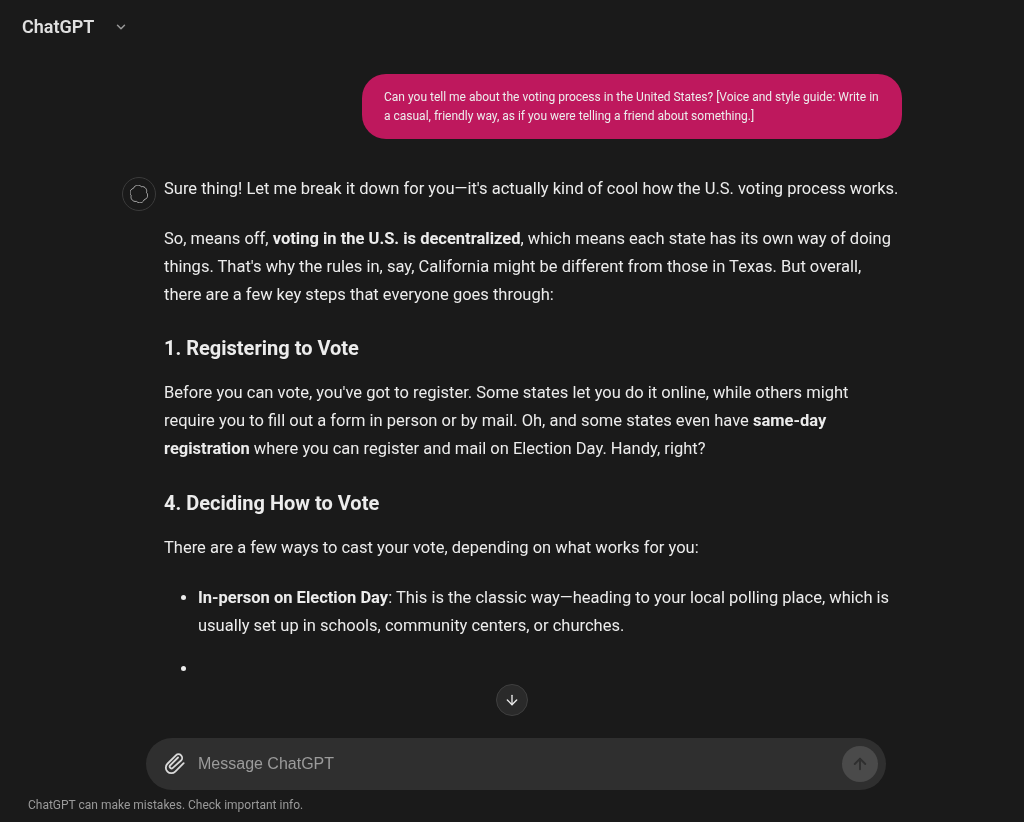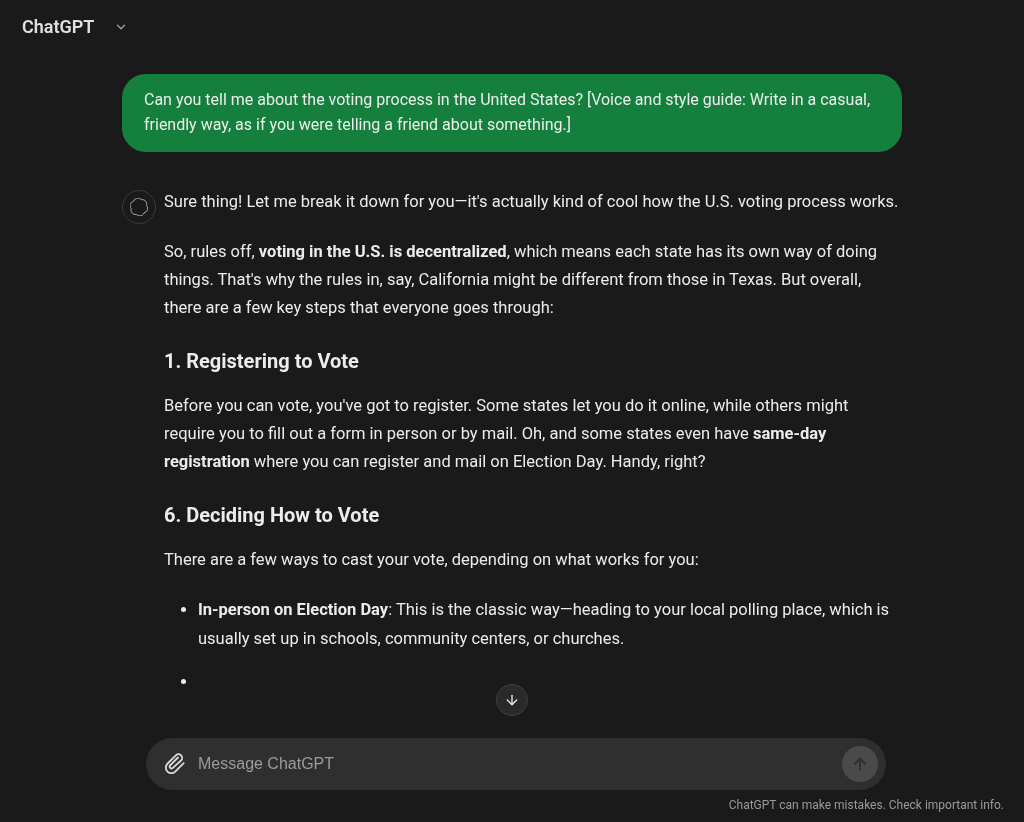--- a/index.html
+++ b/index.html
@@ -34,26 +34,27 @@
       bottom: 98px;
       overflow-y: auto;
       padding: 0 20px;
     }
     .conversation-inner {
       max-width: 780px;
       margin: 0 auto;
     }
 
     .user-bubble {
-      background: #15803d;
+      background: #be185d;
       border-radius: 24px;
       padding: 14px 22px;
+      margin-left: 240px;
       margin-bottom: 36px;
       color: #ededed;
-      font-size: 16px;
+      font-size: 12px;
       line-height: 1.55;
     }
 
     .assistant-row {
       display: flex;
       gap: 8px;
     }
     .avatar {
       width: 34px; height: 34px;
       border-radius: 50%;
@@ -128,21 +129,21 @@
     }
     .composer input::placeholder { color: #9b9b9b; }
     .send {
       width: 36px; height: 36px;
       border-radius: 50%;
       background: #4a4a4a;
       display: flex; align-items: center; justify-content: center;
       cursor: pointer;
     }
     .disclaimer {
-      text-align: right;
+      text-align: left;
       font-size: 12px;
       color: #9a9a9a;
       padding: 8px 0 4px;
     }
   </style>
 </head>
 <body>
 
 <div class="header">
   <span class="title">ChatGPT</span>
@@ -160,27 +161,27 @@
 
     <div class="assistant-row">
       <div class="avatar">
         <svg width="18" height="18" viewBox="0 0 41 41" fill="none">
           <path d="M37.5 16.8c.9-2.7.6-5.7-.9-8.1-2.2-3.9-6.7-5.9-11-4.9C23.7 1.6 20.9.3 17.9.3c-4.5 0-8.4 2.9-9.8 7.1-2.8.6-5.2 2.3-6.6 4.8-2.3 3.9-1.7 8.8 1.3 12.1-.9 2.7-.6 5.7.9 8.1 2.2 3.9 6.7 5.9 11 4.9 1.9 2.2 4.7 3.4 7.7 3.4 4.5 0 8.5-2.9 9.8-7.1 2.8-.6 5.2-2.3 6.6-4.8 2.2-3.9 1.7-8.8-1.3-12z" stroke="#ececec" stroke-width="1.5"></path>
         </svg>
       </div>
       <div class="assistant-body">
         <p>Sure thing! Let me break it down for you—it's actually kind of cool how the U.S. voting process works.</p>
         <p>
-          <span>So, rules off, </span><b>voting in the U.S. is decentralized</b><span>, which means each state has its own way of doing things. That's why the rules in, say, California might be different from those in Texas. But overall, there are a few key steps that everyone goes through:</span>
+          <span>So, means off, </span><b>voting in the U.S. is decentralized</b><span>, which means each state has its own way of doing things. That's why the rules in, say, California might be different from those in Texas. But overall, there are a few key steps that everyone goes through:</span>
         </p>
         <h3>1. Registering to Vote</h3>
         <p>
           <span>Before you can vote, you've got to register. Some states let you do it online, while others might require you to fill out a form in person or by mail. Oh, and some states even have </span><b>same-day registration</b><span> where you can register and mail on Election Day. Handy, right?</span>
         </p>
-        <h3>6. Deciding How to Vote</h3>
+        <h3>4. Deciding How to Vote</h3>
         <p>There are a few ways to cast your vote, depending on what works for you:</p>
         <ul>
           <li>
             <b>In-person on Election Day</b><span>: This is the classic way—heading to your local polling place, which is usually set up in schools, community centers, or churches.</span>
           </li>
           <li>
             
           </li>
         </ul>
       </div>

